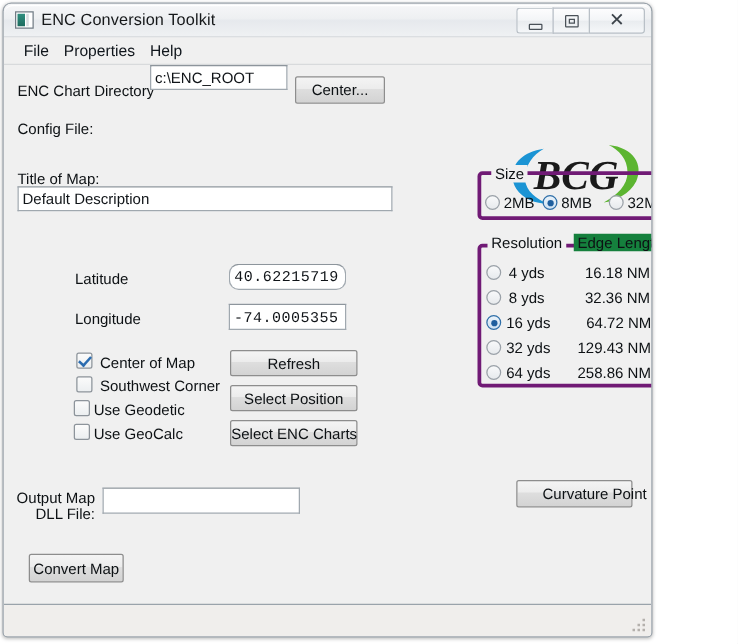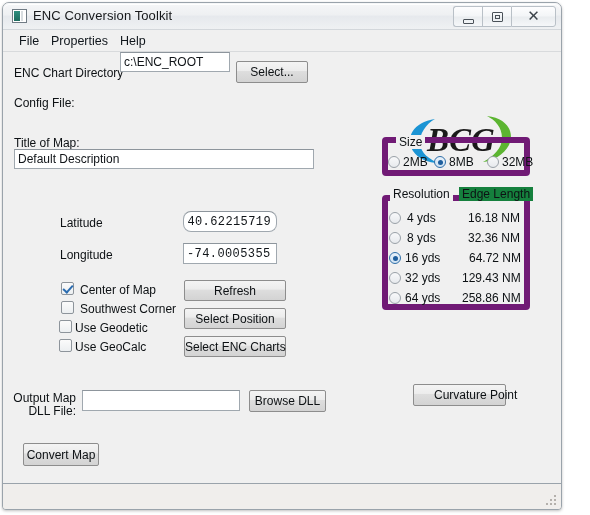--- a/index.html
+++ b/index.html
@@ -18,21 +18,21 @@
     height: 515px;
     overflow: hidden;
     background: #ffffff;
   }
 
   
   .window {
     position: absolute;
     left: 2px;
     top: 2px;
-    width: 560px;
+    width: 520px;
     height: 508px;
     border: 1px solid #9aa3ab;
     border-radius: 7px 7px 4px 4px;
     background: #f0f0f0;
     box-shadow: 0 1px 3px rgba(0,0,0,0.25);
     box-sizing: border-box;
     overflow: hidden;
   }
 
   .titlebar {
@@ -206,21 +206,21 @@
     color: #0d1114;
     text-align: center;
     cursor: default;
     padding: 0;
     white-space: nowrap;
   }
 
   
   .group {
     position: absolute;
-    border: 6px solid #701a75;
+    border: 3px solid #701a75;
     border-radius: 4px;
     box-sizing: border-box;
   }
   .group-legend {
     position: absolute;
     top: -8px;
     left: 8px;
     background: #f0f0f0;
     padding: 0 3px;
     font-size: 12px;
@@ -345,21 +345,21 @@
       <div class="logo">
         <svg width="122" height="56" viewBox="0 0 122 56" xmlns="http://www.w3.org/2000/svg">
           <path d="M36 9 C 14 12, 6 28, 14 41 C 19 49, 30 53, 39 53 C 30 49, 22 43, 21 34 C 20 24, 27 14, 36 9 Z" fill="#1b94d4"></path>
           <path d="M88 6 C 108 8, 116 22, 110 35 C 105 45, 93 51, 84 52 C 95 46, 103 38, 103 28 C 103 17, 96 10, 88 6 Z" fill="#5cb531"></path>
           <text x="28" y="41" font-family="Liberation Serif, serif" font-size="33" font-weight="bold" font-style="italic" fill="#1a1a1a">BCG</text>
         </svg>
       </div>
 
       <div class="lbl" style="left:11px; top:14px;">ENC Chart Directory</div>
       <input class="txt" style="left: 117px; top: 0; width: 110px; height: 20px;" type="text" value="c:\ENC_ROOT">
-      <button class="btn" style="left:233px; top:9px; width:72px; height:22px;">Select...</button>
+      <button class="btn" style="left:233px; top:9px; width:72px; height:22px;">Center...</button>
 
       <div class="lbl" style="left:11px; top:44px;">Config File:</div>
       <div class="lbl" style="left:90px; top:44px;"></div>
 
       <div class="lbl" style="left:11px; top:84px;">Title of Map:</div>
       <input class="txt" style="left: 11px; top: 97px; width: 300px; height: 20px;" type="text" value="Default Description">
 
 
       <div class="lbl" style="left:57px; top:164px;">Latitude</div>
       <input class="txt mono" style="left: 180px; top: 159px; width: 94px; height: 21px; border-radius: 8px;" type="text" value="40.62215719">
@@ -417,21 +417,20 @@
 
       <div class="radio" style="left:386px; top:240px;"></div>
       <div class="lbl" style="left:402px; top:239px;">64 yds</div>
       <div class="lbl" style="left:459px; top:239px;">258.86 NM</div>
 
       <button class="btn" style="left:410px; top:332px; width:93px; height:22px;padding-left:20px;">Curvature Point</button>
 
       <div class="lbl right" style="left:8px; top:339px; width:65px;">Output Map</div>
       <div class="lbl right" style="left:8px; top:352px; width:65px;">DLL File:</div>
       <input class="txt" style="left: 79px; top: 338px; width: 158px; height: 21px;" type="text" value="">
-      <button class="btn" style="left:246px; top:338px; width:77px; height:22px;">Browse DLL</button>
 
       <button class="btn" style="left:20px; top:391px; width:76px; height:23px;">Convert Map</button>
 
     </div>
 
     <div class="statusbar">
       <div class="lbl" style="left:8px; top:6px;"></div>
       <div class="grip">
         <i style="left:9px; top:9px;"></i>
         <i style="left:5px; top:9px;"></i>

